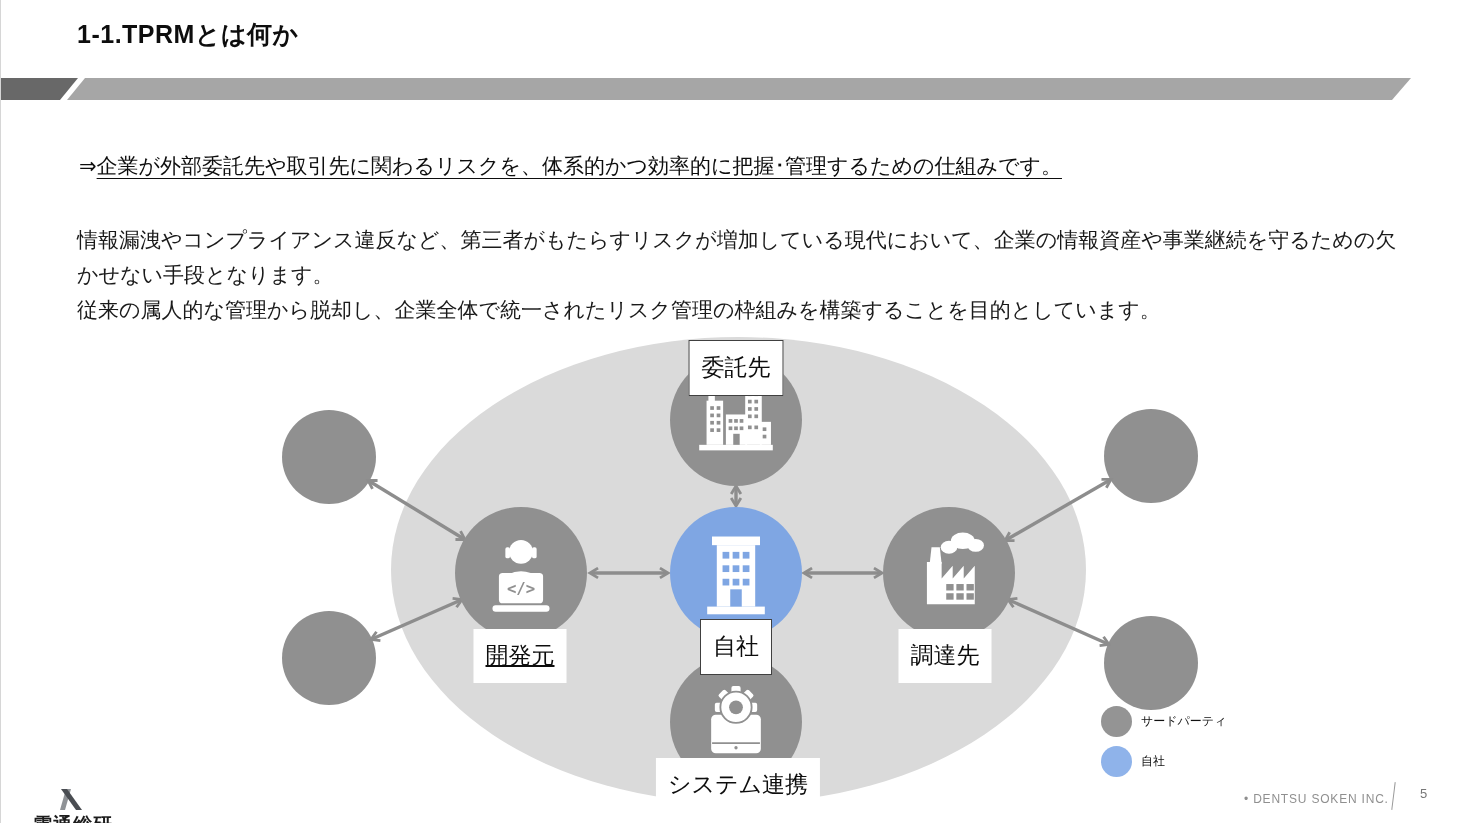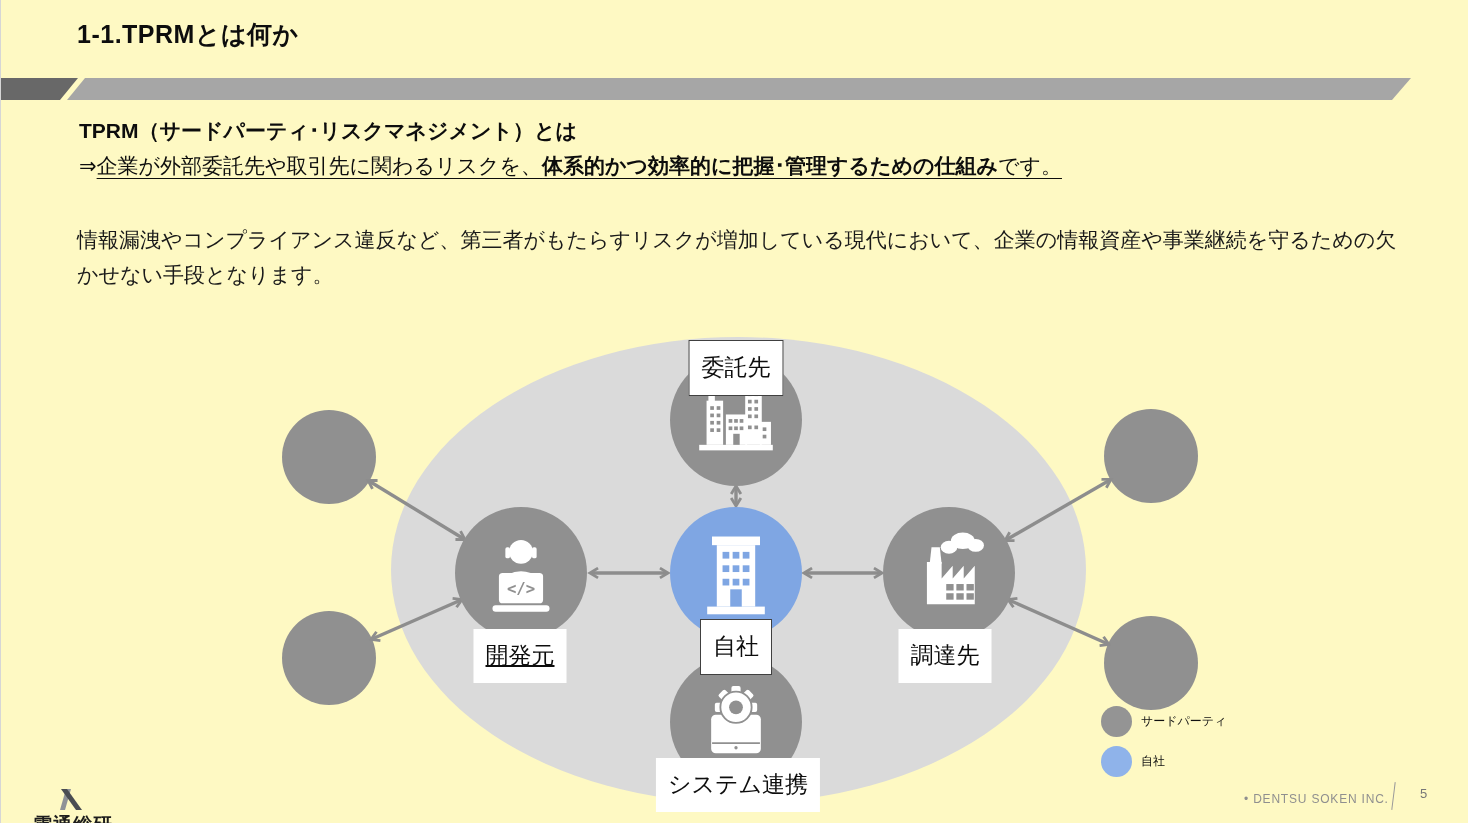--- a/index.html
+++ b/index.html
@@ -1,36 +1,36 @@
 <!DOCTYPE html>
 <html lang="ja"><head>
 <meta charset="utf-8">
 <style>
   * { margin:0; padding:0; box-sizing:border-box; }
   html,body { background:#e9e9e9; }
   .slide {
-    position:relative; width:1468px; height:823px; background:#fef9c3;
+    position:relative; width:1468px; height:823px; background:#ffffff;
     font-family:"Liberation Sans","DejaVu Sans",sans-serif; color:#111;
     overflow:hidden; margin:0 auto; border-left:1px solid #d6d6d6;
   }
   .page-title {
     position:absolute; left:76px; top:18px;
     font-size:25px; font-weight:bold; color:#0d0d0d; letter-spacing:0.5px;
   }
   .banner { position:absolute; left:0; top:78px; width:1468px; height:22px; }
   .intro-heading {
     position:absolute; left:78px; top:117px;
     font-size:21px; font-weight:bold; color:#0d0d0d;
   }
   .lead-line {
     position:absolute; left:78px; top:152px;
     font-size:21px; color:#0d0d0d; white-space:nowrap;
   }
   .lead-underline { text-decoration:underline; text-underline-offset:5px; text-decoration-thickness:1px; }
-  .lead-bold { font-weight:bold;text-align:center; }
+  .lead-bold { font-weight:normal;text-align:center; }
   .body-text {
     position:absolute; left:76px; top:222px; width:1330px;
     font-size:21px; line-height:35px; color:#1a1a1a;
   }
   
   .diagram { position:absolute; left:0; top:0; width:1468px; height:823px; pointer-events:none; }
   .big-ellipse {
     position:absolute; left:390px; top:337px; width:695px; height:466px;
     background:#dadada; border-radius:50%;
   }
@@ -87,26 +87,26 @@
 
 <div class="slide">
 
   <h1 class="page-title">1-1.TPRMとは何か</h1>
 
   <svg class="banner" width="1468" height="22" viewBox="0 0 1468 22">
     <polygon points="0,0 77,0 59,22 0,22" fill="#686868"></polygon>
     <polygon points="84,0 1410,0 1391,22 66,22" fill="#A6A6A6"></polygon>
   </svg>
 
-  <p class="intro-heading">TPRM（サードパーティ･リスクマネジメント）とは</p>
 
   <p class="lead-line"><span>⇒</span><span class="lead-underline"><span>企業が外部委託先や取引先に関わるリスクを、</span><span class="lead-bold">体系的かつ効率的に把握･管理するための仕組み</span><span>です。</span></span></p>
 
   <div class="body-text">
     <p>情報漏洩やコンプライアンス違反など、第三者がもたらすリスクが増加している現代において、企業の情報資産や事業継続を守るための欠かせない手段となります。</p>
+    <p>従来の属人的な管理から脱却し、企業全体で統一されたリスク管理の枠組みを構築することを目的としています。</p>
   </div>
 
   <div class="diagram">
 
     <div class="big-ellipse"></div>
 
     <div class="satellite sat-tl"></div>
     <div class="satellite sat-bl"></div>
     <div class="satellite sat-tr"></div>
     <div class="satellite sat-br"></div>

